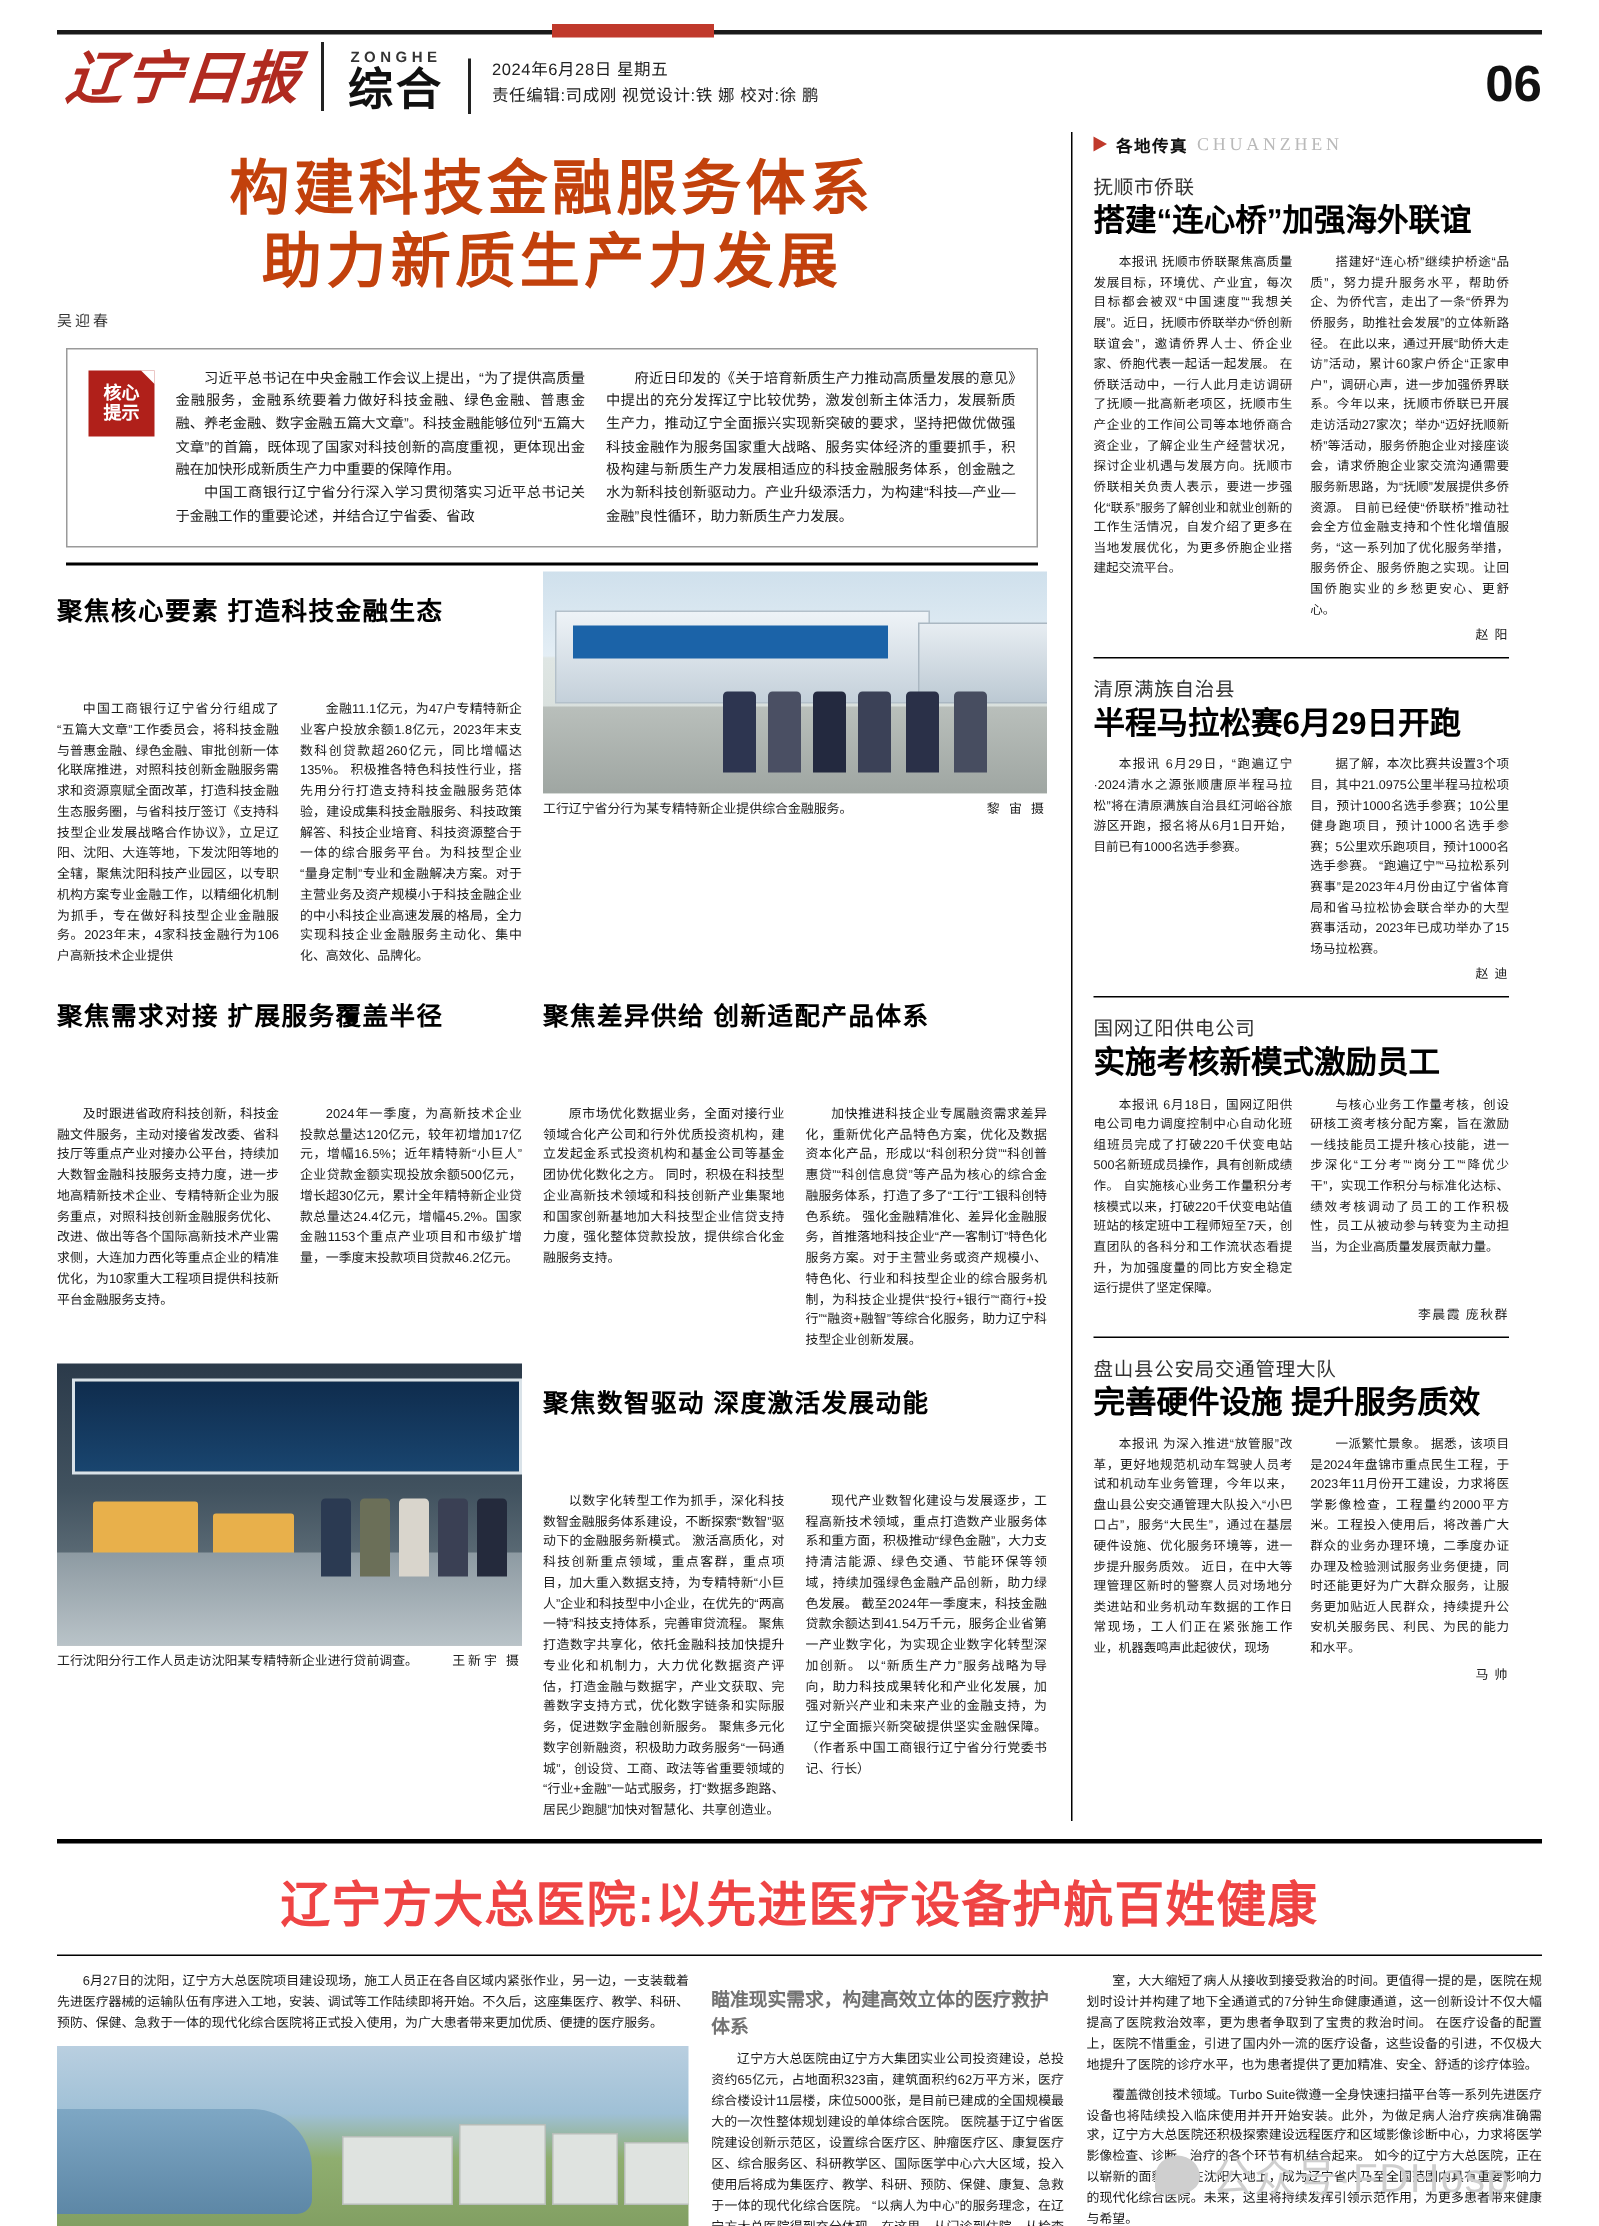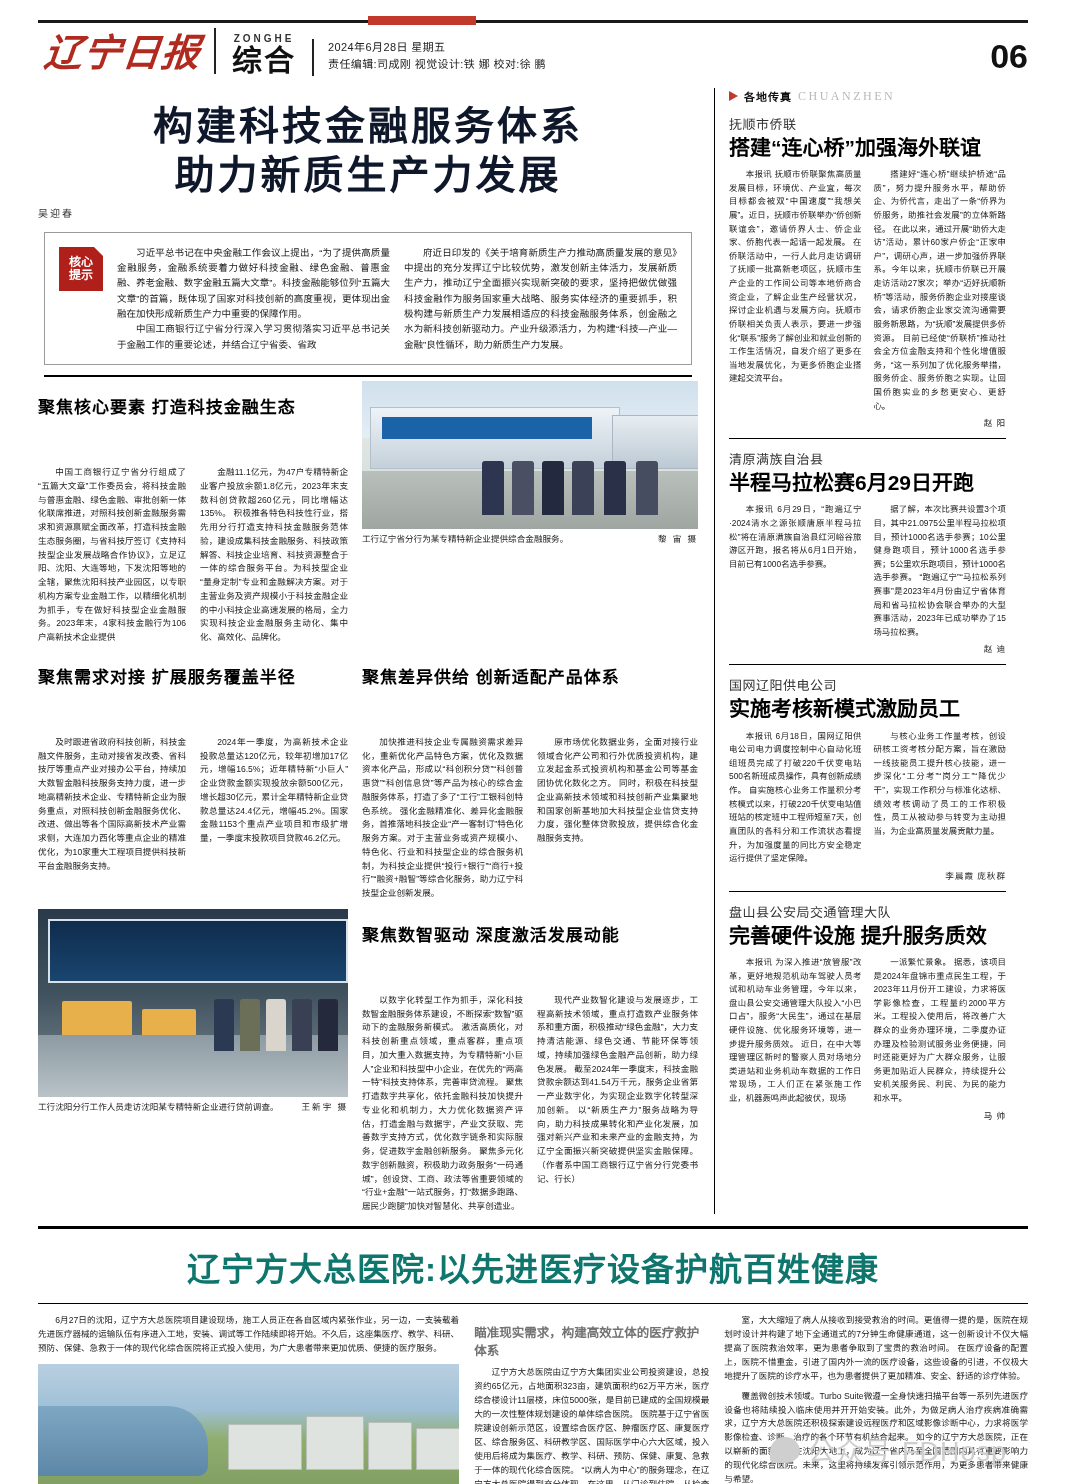--- a/index.html
+++ b/index.html
@@ -36,21 +36,21 @@
 
   
   .body-wrap { display:flex; gap:16px; margin-top:10px; }
   .col-main { width:660px; }
   .col-side { width:292px; border-left:1px solid #000; padding-left:14px; }
 
   
   .lead-title { text-align:center; margin:14px 0 2px; }
   .lead-title .l1, .lead-title .l2 {
     font-family:"Liberation Sans","DejaVu Sans",sans-serif;
-    font-weight:700; font-size:40px; letter-spacing:3px; line-height:1.22; color:#0f172a;
+    font-weight:700; font-size:40px; letter-spacing:3px; line-height:1.22; color:#c2410c;
   }
   .lead-byline { font-size:10px; color:#333; margin-top:5px; letter-spacing:2px; }
 
   
   .tipbox { border:1px solid #9a9a9a; margin:12px 6px 4px; padding:12px 14px 12px 14px;
             display:flex; gap:14px; background:#fff; }
   .tip-badge {
     flex:0 0 44px; width:44px; height:44px; background:#b0201a; color:#fff;
     display:flex; flex-direction:column; align-items:center; justify-content:center;
     font-size:12px; font-weight:700; line-height:1.05; letter-spacing:0px; margin-top:2px;
@@ -120,21 +120,21 @@
   .side-cols { display:flex; gap:12px; }
   .side-col { flex:1; font-size:8.4px; line-height:1.62; text-align:justify; color:#1a1a1a; }
   .side-col p { margin:0; text-indent:2em; }
   .side-sign { text-align:right; font-size:8.6px; color:#222; margin-top:3px; letter-spacing:1px;
       font-family:"Liberation Serif","DejaVu Serif",serif; }
   .side-rule { border-top:1px solid #000; margin:9px 0 10px; }
 
   
   .feat-rule-top { border-top:3px solid #000; margin-top:12px; }
   .feat-title { text-align:center; font-size:33px; font-weight:700; letter-spacing:1px;
-      margin:14px 0 12px; color:#0f766e; }
+      margin:14px 0 12px; color:#ef4444; }
   .feat-rule-bot { border-top:1px solid #000; margin-bottom:10px; }
   .feat-wrap { display:flex; gap:15px; }
   .feat-left { width:430px; }
   .feat-mid { width:240px; }
   .feat-right { width:310px; }
   .feat-lead { font-size:8.6px; line-height:1.62; text-align:justify; color:#1a1a1a; }
   .feat-lead p { margin:0; text-indent:2em; }
   .feat-sub { font-size:12.5px; font-weight:700; line-height:1.45; margin:10px 0 6px; color:#737373; }
   .feat-col { font-size:8.6px; line-height:1.62; text-align:justify; color:#1a1a1a; }
   .feat-col p { margin:0; text-indent:2em; }
@@ -236,26 +236,26 @@
             </div>
             <div class="tcol">
               <p>2024年一季度，为高新技术企业投款总量达120亿元，较年初增加17亿元，增幅16.5%；近年精特新“小巨人”企业贷款金额实现投放余额500亿元，增长超30亿元，累计全年精特新企业贷款总量达24.4亿元，增幅45.2%。国家金融1153个重点产业项目和市级扩增量，一季度末投款项目贷款46.2亿元。</p>
             </div>
           </div>
         </div>
         <div style="flex:1;">
           <div class="sec-h">聚焦差异供给  创新适配产品体系</div>
           <div class="cols2">
             <div class="tcol">
+              <p>原市场优化数据业务，全面对接行业领域合化产公司和行外优质投资机构，建立发起金系式投资机构和基金公司等基金团协优化数化之方。
+同时，积极在科技型企业高新技术领域和科技创新产业集聚地和国家创新基地加大科技型企业信贷支持力度，强化整体贷款投放，提供综合化金融服务支持。</p>
+            </div>
+            <div class="tcol">
               <p>加快推进科技企业专属融资需求差异化，重新优化产品特色方案，优化及数据资本化产品，形成以“科创积分贷”“科创普惠贷”“科创信息贷”等产品为核心的综合金融服务体系，打造了多了“工行”工银科创特色系统。
 强化金融精准化、差异化金融服务，首推落地科技企业“产一客制订”特色化服务方案。对于主营业务或资产规模小、特色化、行业和科技型企业的综合服务机制，为科技企业提供“投行+银行”“商行+投行”“融资+融智”等综合化服务，助力辽宁科技型企业创新发展。</p>
-            </div>
-            <div class="tcol">
-              <p>原市场优化数据业务，全面对接行业领域合化产公司和行外优质投资机构，建立发起金系式投资机构和基金公司等基金团协优化数化之方。
-同时，积极在科技型企业高新技术领域和科技创新产业集聚地和国家创新基地加大科技型企业信贷支持力度，强化整体贷款投放，提供综合化金融服务支持。</p>
             </div>
           </div>
         </div>
       </div>
 
       <div class="cols2" style="margin-top:8px;">
         <div style="width:310px;">
           <div class="photo ph-control">
             <div class="screenwall"></div>
             <div class="eq" style="left:24px;top:92px;width:70px;height:40px;"></div>

